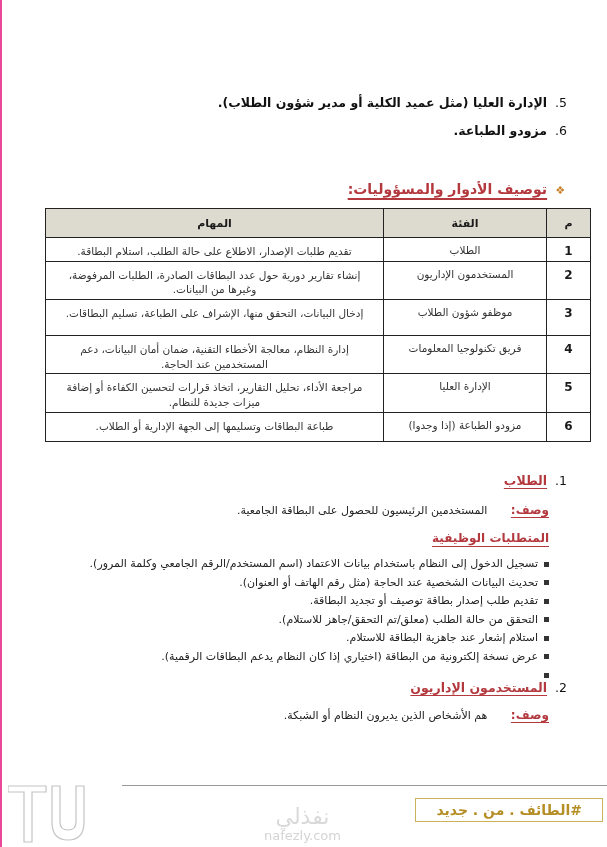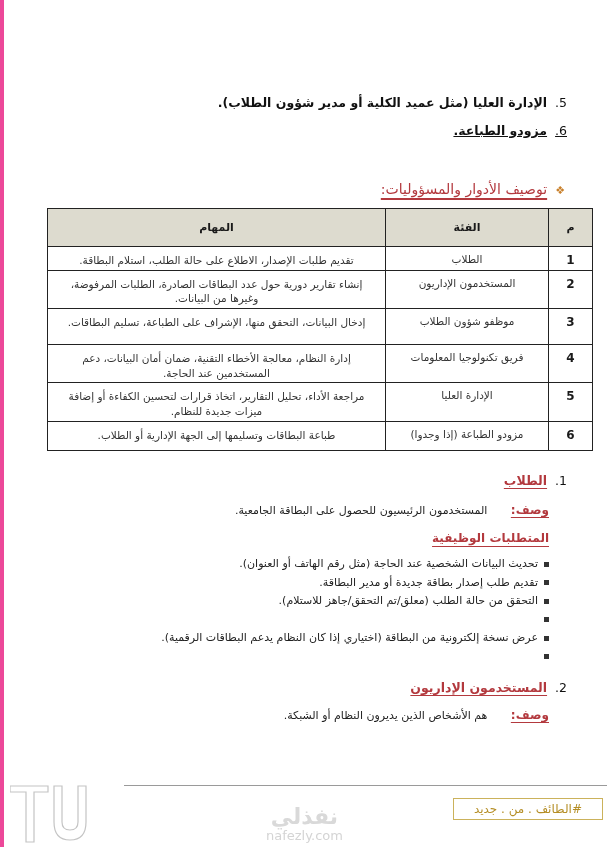--- a/index.html
+++ b/index.html
@@ -1,30 +1,30 @@
 <!DOCTYPE html>
 <html><head>
 <meta charset="utf-8">
 <style>
   * { box-sizing: border-box; margin: 0; padding: 0; }
   html, body { width: 607px; height: 847px; background: #ffffff; overflow: hidden; }
   body { position: relative; font-family: "DejaVu Sans", sans-serif; color: #1a1a1a; }
-  .page { position: absolute; inset: 0; background: #fff; border-left: 4px solid #ec4899; }
+  .page { position: absolute; inset: 0; background: #fff; border-left: 2px solid #ec4899; }
 
   .numbered { position: absolute; right: 40px; font-weight: bold; font-size: 12.5px; color: #111; direction: rtl; }
   .numbered .num { font-weight: normal; margin-left: 8px; }
   .numbered .paren { font-weight: bold; }
 
-  .section-heading { position: absolute; right: 42px; top: 181px; direction: rtl; font-weight: normal; font-size: 14px; color: #b3393e; }
+  .section-heading { position: absolute; right: 42px; top: 181px; direction: rtl; font-weight: bold; font-size: 14px; color: #b3393e; }
   .section-heading .bullet { color: #c9802b; font-size: 11px; margin-left: 8px; vertical-align: middle; }
   .section-heading .text { text-decoration: underline; text-decoration-thickness: 2px; text-underline-offset: 4px; }
 
   table.roles { position: absolute; left: 43px; top: 208px; width: 546px; border-collapse: collapse; direction: rtl; font-size: 10.5px; }
   table.roles th, table.roles td { border: 1.2px solid #222; vertical-align: top; }
-  table.roles th { background: #dddbcf; font-weight: bold; font-size: 11px; height: 38px; vertical-align: middle; text-align: center; }
+  table.roles th { background: #dddbcf; font-weight: bold; font-size: 11px; height: 29px; vertical-align: middle; text-align: center; }
   table.roles td.col-num { width: 44px; text-align: center; font-weight: bold; font-size: 12px; padding-top: 6px; }
   table.roles td.col-cat { width: 163px; text-align: center; padding-top: 6px; color: #333; }
   table.roles td.col-task { text-align: center; padding: 6px 10px 2px 10px; color: #333; line-height: 1.4; }
   table.roles tr.r1 td { height: 19px; }
   table.roles tr.r2 td { height: 36px; }
   table.roles tr.r3 td { height: 36px; }
   table.roles tr.r4 td { height: 36px; }
   table.roles tr.r5 td { height: 36px; }
   table.roles tr.r6 td { height: 29px; }
 
@@ -36,35 +36,35 @@
   .desc .label { color: #b3393e; font-weight: bold; font-size: 12px; text-decoration: underline; text-underline-offset: 3px; margin-left: 20px; }
 
   .req-heading { position: absolute; right: 58px; top: 531px; direction: rtl; font-weight: bold; font-size: 12px; color: #b3393e; text-decoration: underline; text-underline-offset: 4px; }
 
   ul.reqs { position: absolute; right: 58px; top: 555px; direction: rtl; list-style: none; font-size: 11px; color: #222; }
   ul.reqs li { height: 18.5px; line-height: 18.5px; white-space: nowrap; }
   ul.reqs li .sq { display: inline-block; width: 5px; height: 5px; background: #333; margin-left: 6px; vertical-align: middle; }
 
   .footer-line { position: absolute; left: 120px; right: 0; top: 785px; height: 1px; background: #9a9a9a; }
   .tu-logo { position: absolute; left: 6px; top: 784px; }
-  .hashtag { position: absolute; right: 4px; top: 798px; border: 1.5px solid #cbb25b; padding: 3px 20px; font-size: 12px; color: #b58e26; direction: rtl; background: #fff; }
+  .hashtag { position: absolute; right: 4px; top: 798px; border: 1.5px solid #cbb25b; padding: 3px 20px; font-size: 14px; color: #b58e26; direction: rtl; background: #fff; font-weight: bold; }
   .watermark { position: absolute; left: 262px; top: 806px; text-align: center; color: #d9d9d9; }
-  .watermark .wm-ar { font-size: 22px; font-weight: bold; line-height: 1; }
+  .watermark .wm-ar { font-size: 22px; font-weight: normal; line-height: 1; }
   .watermark .wm-en { font-size: 13px; color: #d4d4d4; }
 </style>
 </head>
 <body>
 
 <div class="page">
 
   <div class="numbered" style="top:95px;">
     <span class="num">5.</span><span>الإدارة العليا</span>
     <span class="paren">(مثل عميد الكلية أو مدير شؤون الطلاب).</span>
   </div>
-  <div class="numbered" style="top:123px;text-decoration:underline;">
+  <div class="numbered" style="top:123px;">
     <span class="num">6.</span><span>مزودو الطباعة.</span>
   </div>
 
   <div class="section-heading">
     <span class="bullet">❖</span><span class="text">توصيف الأدوار والمسؤوليات:</span>
   </div>
 
   <table class="roles">
     <thead>
       <tr>
@@ -105,29 +105,30 @@
         <td class="col-task">طباعة البطاقات وتسليمها إلى الجهة الإدارية أو الطلاب.</td>
       </tr>
     </tbody>
   </table>
 
   <div class="sub-heading" style="top:473px;">
     <span class="num">1.</span><span class="text">الطلاب</span>
   </div>
   <div class="desc" style="top:503px;">
     <span class="label">وصف:</span>
-    <span>المستخدمون الرئيسيون للحصول على البطاقة الجامعية.</span>
+    <span>المستخدمين الرئيسيون للحصول على البطاقة الجامعية.</span>
   </div>
   <div class="req-heading">المتطلبات الوظيفية</div>
 
   <ul class="reqs">
+    <li><span class="sq"></span><span>تسجيل الدخول إلى النظام باستخدام بيانات الاعتماد (اسم المستخدم/الرقم الجامعي وكلمة المرور).</span></li>
     <li><span class="sq"></span><span>تحديث البيانات الشخصية عند الحاجة (مثل رقم الهاتف أو العنوان).</span></li>
-    <li><span class="sq"></span><span>تقديم طلب إصدار بطاقة جديدة أو مدير البطاقة.</span></li>
+    <li><span class="sq"></span><span>تقديم طلب إصدار بطاقة توصيف أو تجديد البطاقة.</span></li>
     <li><span class="sq"></span><span>التحقق من حالة الطلب (معلق/تم التحقق/جاهز للاستلام).</span></li>
-    <li><span class="sq"></span></li>
+    <li><span class="sq"></span><span>استلام إشعار عند جاهزية البطاقة للاستلام.</span></li>
     <li><span class="sq"></span><span>عرض نسخة إلكترونية من البطاقة (اختياري إذا كان النظام يدعم البطاقات الرقمية).</span></li>
     <li><span class="sq"></span></li>
   </ul>
 
   <div class="sub-heading" style="top:680px;">
     <span class="num">2.</span><span class="text">المستخدمون الإداريون</span>
   </div>
   <div class="desc" style="top:708px;">
     <span class="label">وصف:</span>
     <span>هم الأشخاص الذين يديرون النظام أو الشبكة.</span>

